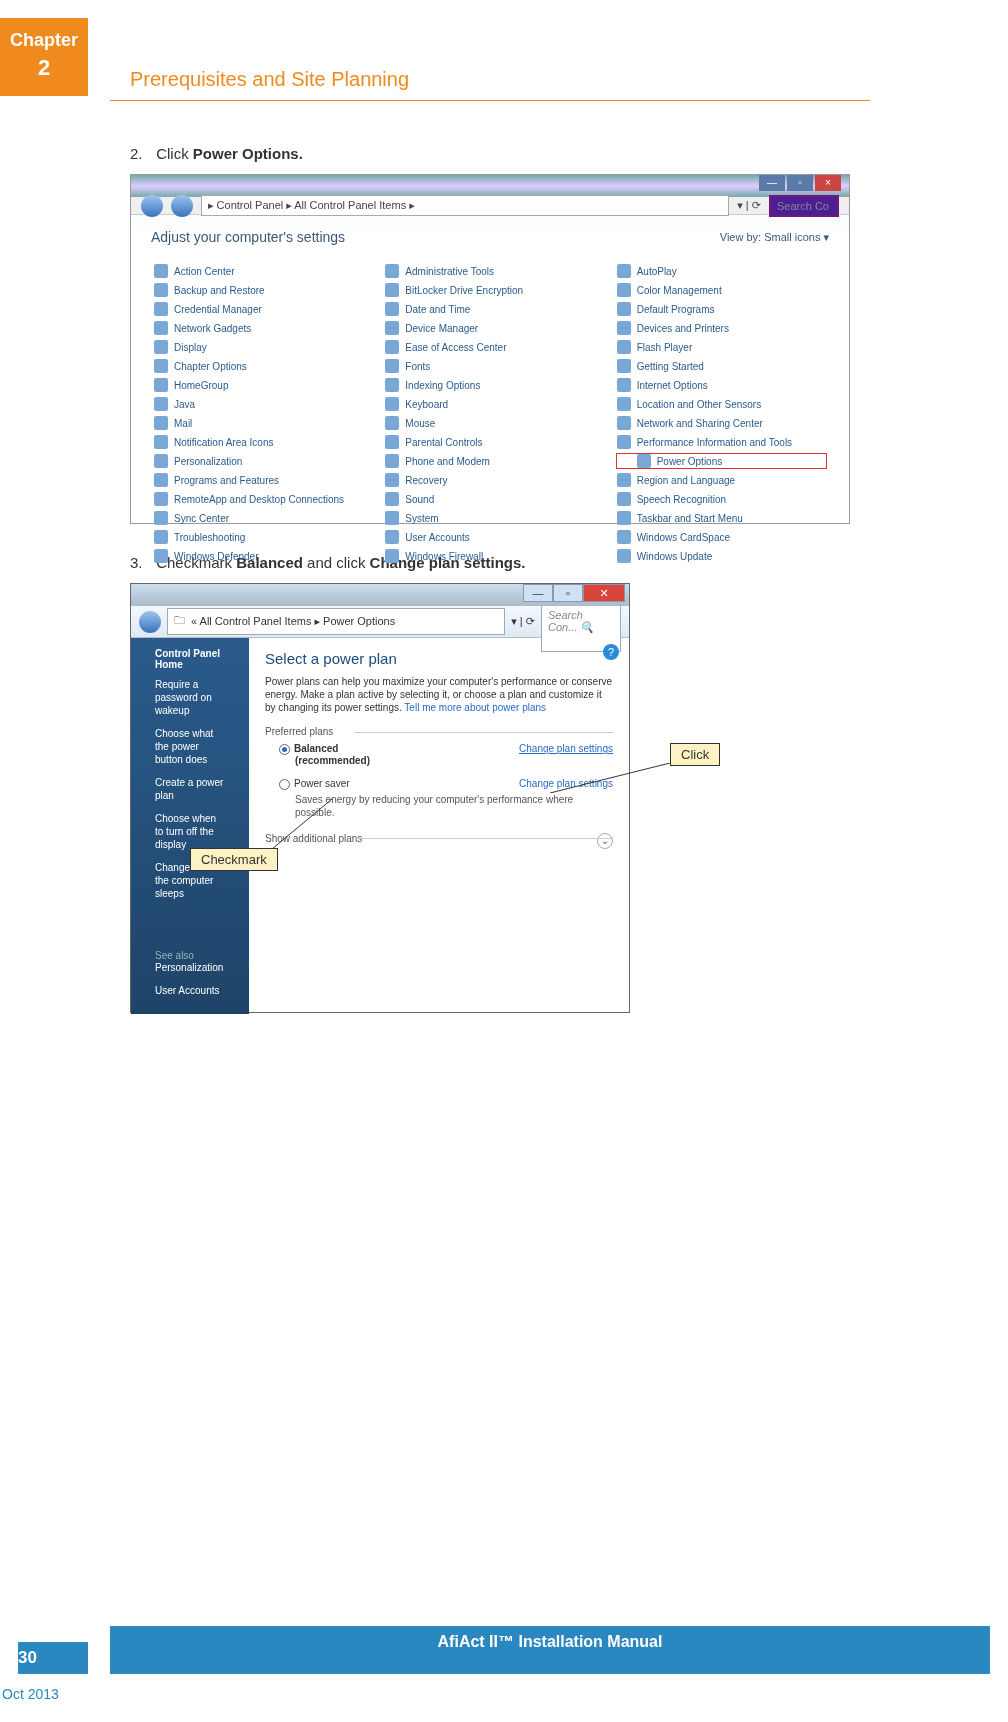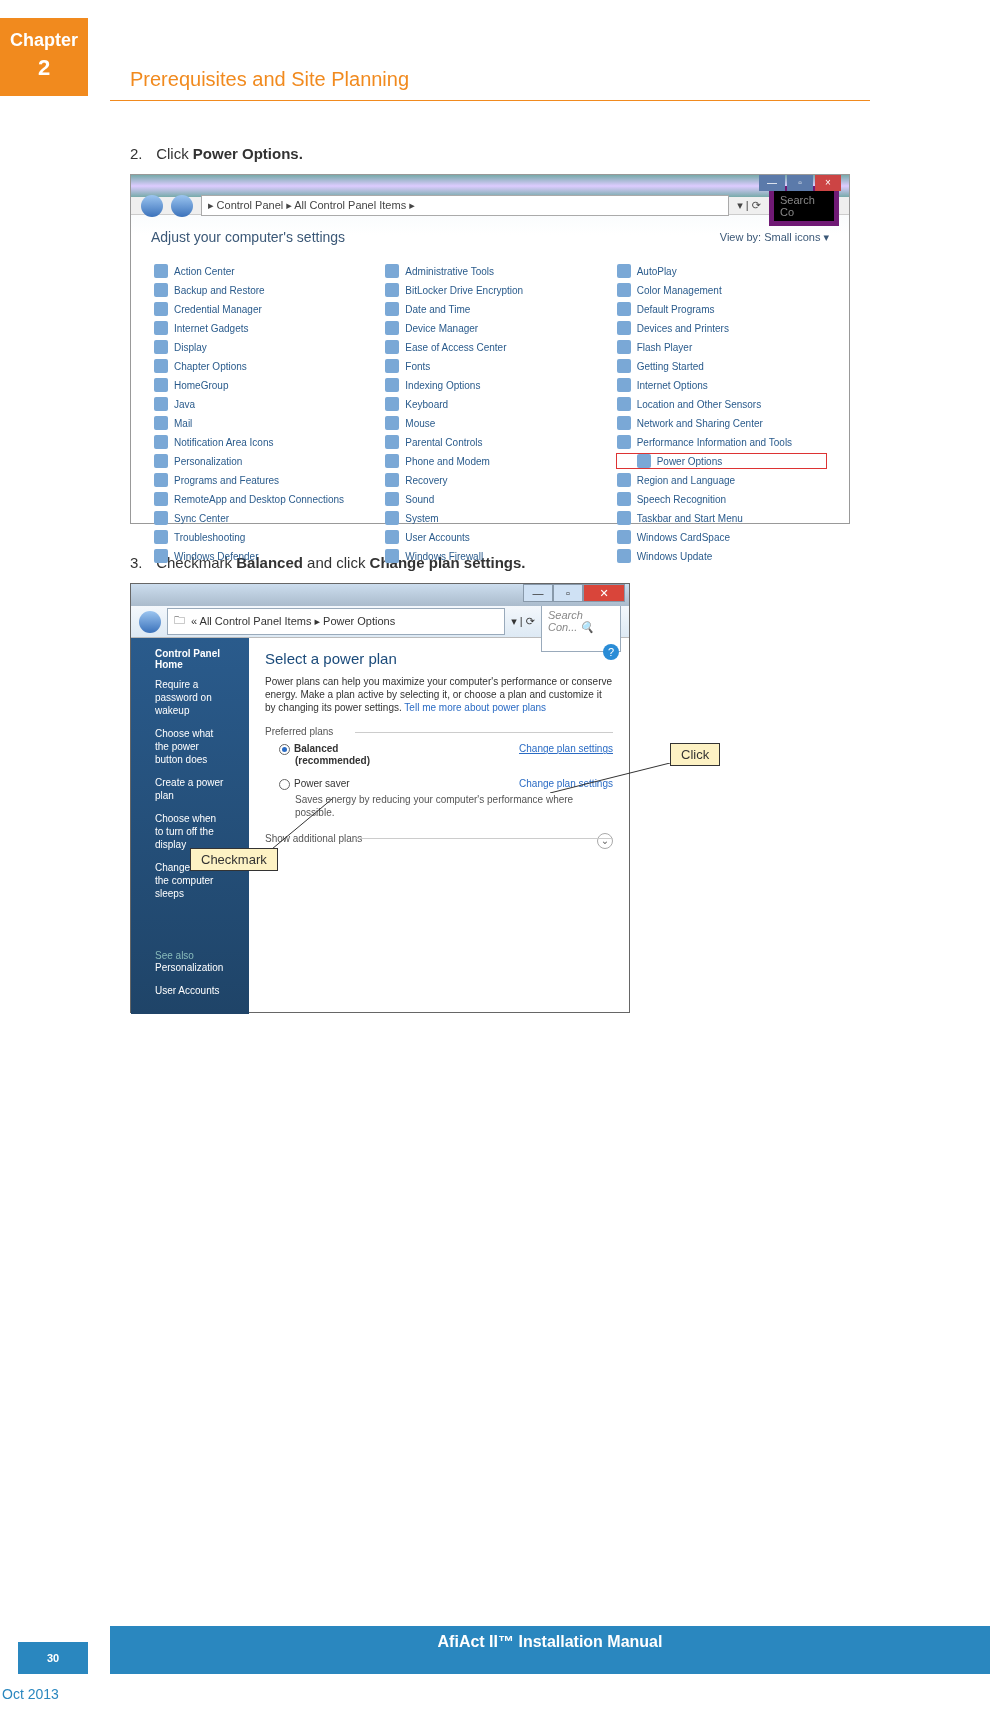--- a/index.html
+++ b/index.html
@@ -16,21 +16,21 @@
 
 
 .shot1{position:relative;width:720px;height:350px;border:1px solid #999;margin-bottom:30px;background:linear-gradient(#eef3f8,#f7fafc 30px,#fff 60px,#fff)}
 .shot1 .titlebar{height:22px;background:linear-gradient(#7aa,#dcf 50%,#7aa)}
 .shot1 .winbtns{position:absolute;right:8px;top:0;display:flex;gap:2px}
 .shot1 .wbtn{width:26px;height:16px;background:#5b7aaa;font-size:10px;color:#fff;text-align:center;line-height:16px}
 .shot1 .wbtn.close{background:#c44}
 .shot1 .addr{height:18px;background:#efefef;display:flex;align-items:center;gap:8px;padding:4px 10px;font-size:11px;color:#444;border-bottom:1px solid #ccc}
 .navbtn{width:22px;height:22px;border-radius:50%;background:linear-gradient(#9cc5f0,#3b72bb);display:inline-block}
 .shot1 .addrbox{flex:1;background:#fff;border:1px solid #aaa;padding:3px 6px;font-size:11px}
-.shot1 .search{width:70px;background:#000000;border:5px solid #701a75;padding:3px 6px;font-size:11px;color:#888}
+.shot1 .search{width:70px;background:#4c1d95;border:2px solid #701a75;padding:3px 6px;font-size:11px;color:#888}
 .shot1 .heading{display:flex;justify-content:space-between;align-items:center;padding:14px 20px 18px;font-size:14px;color:#3b5877}
 .shot1 .viewby{font-size:11px;color:#3b5877}
 .shot1 .grid{display:grid;grid-template-columns:repeat(3,1fr);gap:3px 20px;padding:0 22px;font-size:10px;color:#2a5b8c}
 .shot1 .gi{display:flex;align-items:center;gap:6px;padding:1px}
 .shot1 .gi.hl{border:1px solid #d33;padding:0 20px}
 .shot1 .icon{width:14px;height:14px;background:#7aa8d6;border-radius:2px;flex-shrink:0}
 
 
 .shot2{position:relative;width:500px;height:430px;border:1px solid #666;background:#fff}
 .shot2 .titlebar2{height:22px;background:linear-gradient(#cde,#abc);position:relative}
@@ -59,21 +59,21 @@
 .shot2 .plan .d2{color:#555;margin-top:3px;line-height:1.3}
 .radio{display:inline-block;width:11px;height:11px;border:1px solid #666;border-radius:50%;margin-right:4px;vertical-align:middle;position:relative}
 .radio.on::after{content:"";position:absolute;left:2px;top:2px;width:5px;height:5px;background:#2a6bc4;border-radius:50%}
 .helpicon{position:absolute;right:10px;top:6px;width:16px;height:16px;border-radius:50%;background:#2a8cd6;color:#fff;font-size:11px;text-align:center;line-height:16px}
 .expander{float:right;width:16px;height:16px;border:1px solid #aaa;border-radius:50%;text-align:center;font-size:10px;line-height:14px;color:#666}
 
 
 .callout{position:absolute;background:#fdf2c4;border:1px solid #333;padding:3px 10px;font-size:13px}
 
 .footer{position:absolute;left:0;bottom:48px;width:100%}
-.footer .pagenum{position:absolute;left:18px;bottom:0;width:70px;height:32px;background:#2a87bf;color:#fff;font-size:11px;font-weight:bold;text-align:center;line-height:32px}
+.footer .pagenum{position:absolute;left:18px;bottom:0;width:70px;height:32px;background:#2a87bf;color:#fff;font-size:17px;font-weight:bold;text-align:left;line-height:32px}
 .footer .bar{position:absolute;left:110px;bottom:0;right:18px;height:48px;background:#2a87bf;color:#fff;font-size:16px;font-weight:bold;text-align:center;line-height:32px}
 .footer .date{position:absolute;left:2px;bottom:-28px;color:#2a87bf;font-size:14px}
 </style>
 </head>
 <body>
 
 <div class="chapter-tab">
   <div class="lbl">Chapter</div>
   <div class="num">2</div>
 </div>
@@ -138,21 +138,21 @@
         <div class="gi">
           <span class="icon"></span>
           <span>Date and Time</span>
         </div>
         <div class="gi">
           <span class="icon"></span>
           <span>Default Programs</span>
         </div>
         <div class="gi">
           <span class="icon"></span>
-          <span>Internet Gadgets</span>
+          <span>Network Gadgets</span>
         </div>
         <div class="gi">
           <span class="icon"></span>
           <span>Device Manager</span>
         </div>
         <div class="gi">
           <span class="icon"></span>
           <span>Devices and Printers</span>
         </div>
         <div class="gi">

